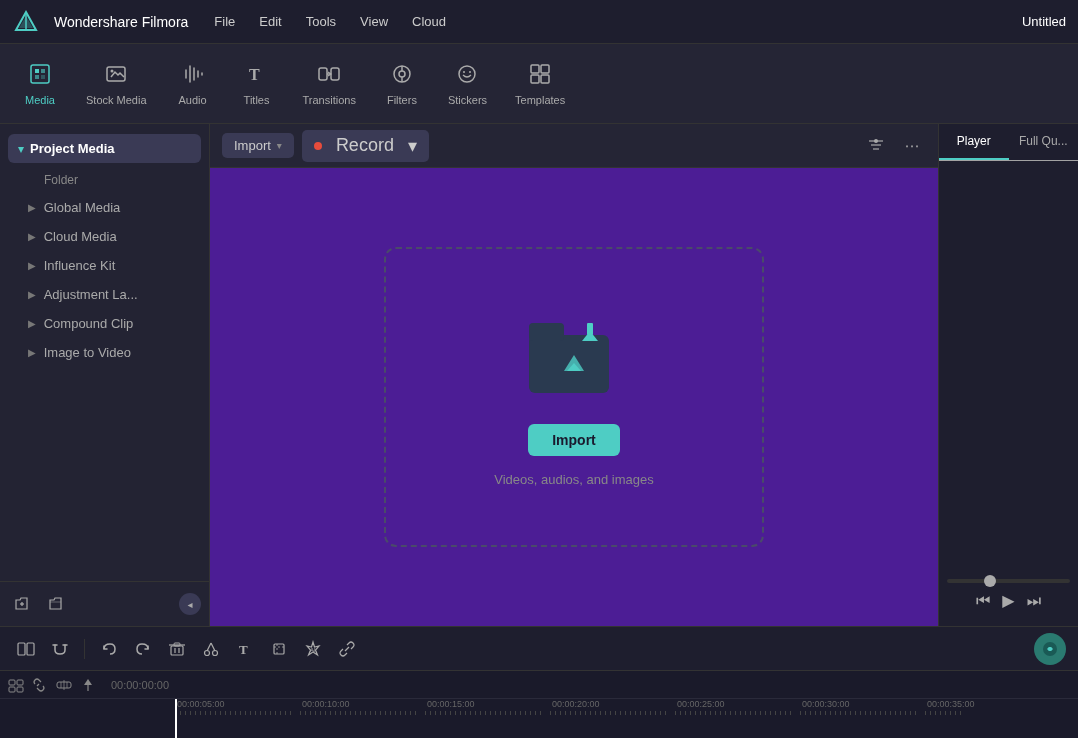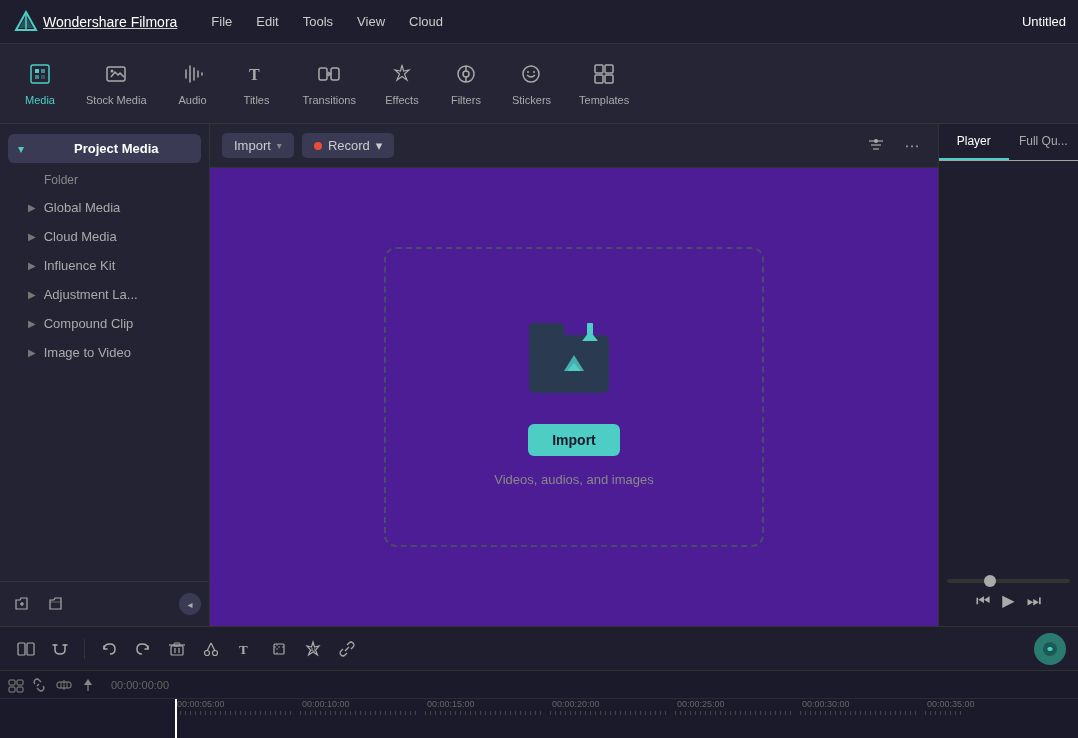--- a/index.html
+++ b/index.html
@@ -20,23 +20,22 @@
       background: #1e1e2e;
       display: flex;
       align-items: center;
       padding: 0 12px;
       border-bottom: 1px solid #333;
       flex-shrink: 0;
     }
     .logo-area {
       display: flex;
       align-items: center;
-      gap: 3px;
-      margin-right: 24px;
-      text-decoration: underline;
+      gap: 14px;
+      margin-right: 16px;
     }
     .logo-icon {
       width: 28px;
       height: 28px;
     }
     .app-name {
       color: #fff;
       font-size: 14px;
       font-weight: 500;
     }
@@ -123,21 +122,20 @@
       cursor: pointer;
     }
     .sidebar-header-arrow {
       color: #4ecdc4;
       font-size: 12px;
     }
     .sidebar-header-label {
       color: #fff;
       font-size: 13px;
       font-weight: 600;
-      margin-left: 44px;
     }
     .sidebar-subitem {
       display: flex;
       align-items: center;
       gap: 8px;
       padding: 7px 10px 7px 20px;
       border-radius: 6px;
       cursor: pointer;
       font-size: 13px;
       color: #aaa;
@@ -214,27 +212,27 @@
       border-radius: 5px;
       padding: 5px 12px;
       color: #ccc;
       font-size: 13px;
       cursor: pointer;
     }
     .import-btn .dropdown-arrow { font-size: 10px; color: #888; }
     .record-btn {
       display: flex;
       align-items: center;
-      gap: 6px;
+      gap: 14px;
       background: #3a3a55;
       border: none;
       border-radius: 5px;
       padding: 5px 12px;
       color: #ccc;
-      font-size: 13px;
+      font-size: 18px;
       cursor: pointer;
     }
     .record-dot {
       width: 8px;
       height: 8px;
       border-radius: 50%;
       background: #e74c3c;
     }
     .content-toolbar-right {
       margin-left: auto;
@@ -548,28 +546,20 @@
   <div class="toolbar-item">
     <span class="tb-icon">
       <svg width="24" height="24" viewBox="0 0 24 24" fill="none">
         <rect x="2" y="6" width="8" height="12" rx="2" stroke="#aaa" stroke-width="1.5"></rect>
         <rect x="14" y="6" width="8" height="12" rx="2" stroke="#aaa" stroke-width="1.5"></rect>
         <path d="M10 12 L14 12" stroke="#aaa" stroke-width="1.5"></path>
         <path d="M11 10 L14 12 L11 14" stroke="#aaa" stroke-width="1.2" fill="none"></path>
       </svg>
     </span>
     <span class="tb-label">Transitions</span>
-  </div>
-  <div class="toolbar-item">
-    <span class="tb-icon">
-      <svg width="24" height="24" viewBox="0 0 24 24" fill="none">
-        <path d="M12 3 L13.5 9 L19 8 L14.5 12 L17 18 L12 14.5 L7 18 L9.5 12 L5 8 L10.5 9 Z" stroke="#aaa" stroke-width="1.2" fill="none"></path>
-      </svg>
-    </span>
-    <span class="tb-label">Effects</span>
   </div>
   <div class="toolbar-item">
     <span class="tb-icon">
       <svg width="24" height="24" viewBox="0 0 24 24" fill="none">
         <circle cx="12" cy="12" r="8" stroke="#aaa" stroke-width="1.5"></circle>
         <circle cx="12" cy="12" r="3" stroke="#aaa" stroke-width="1.5"></circle>
         <line x1="12" y1="4" x2="12" y2="9" stroke="#aaa" stroke-width="1.5"></line>
         <line x1="12" y1="15" x2="12" y2="20" stroke="#aaa" stroke-width="1.5"></line>
       </svg>
     </span>

